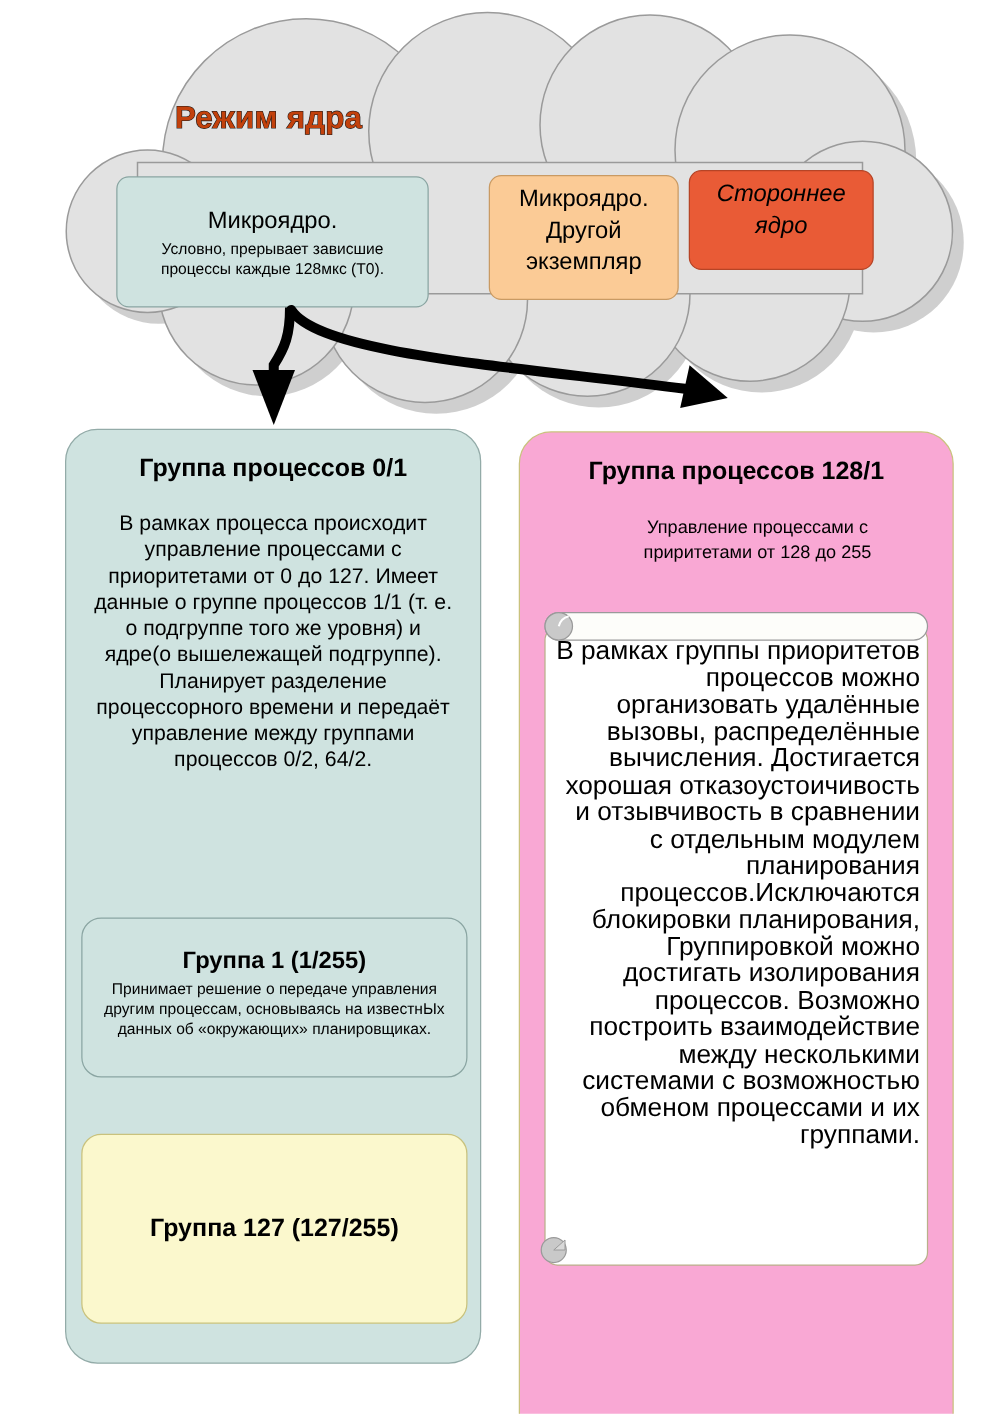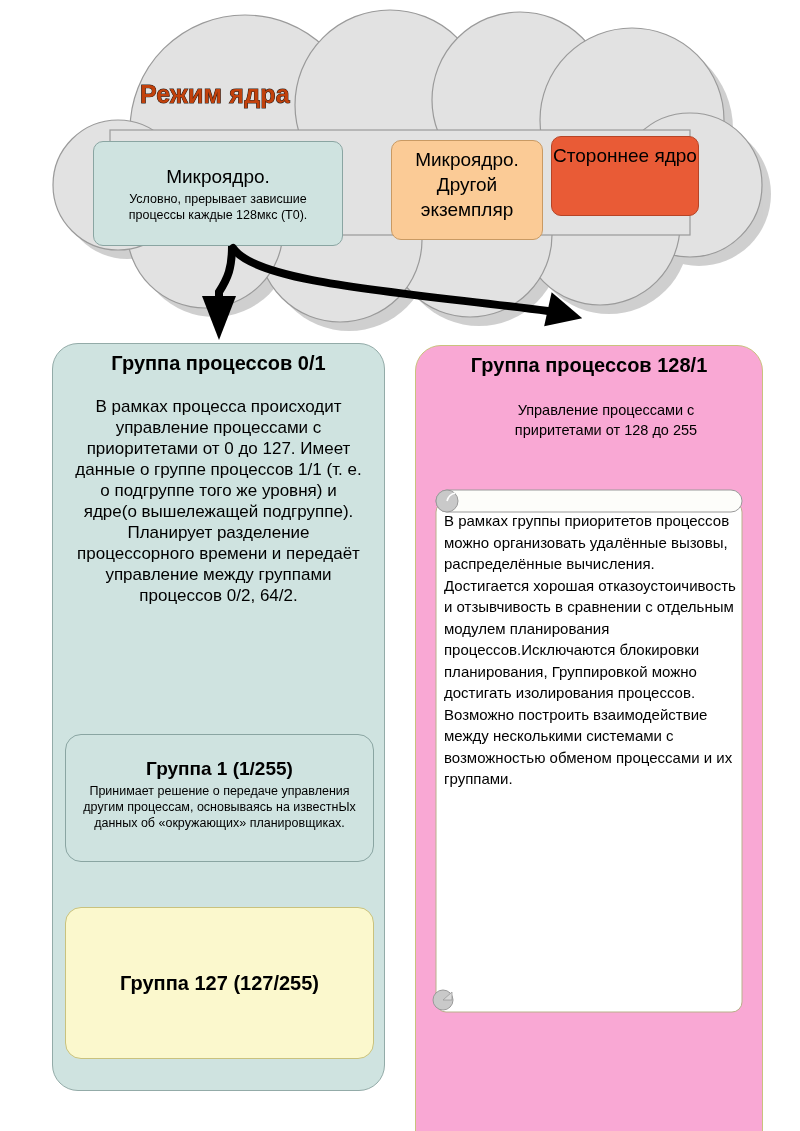--- a/index.html
+++ b/index.html
@@ -40,21 +40,21 @@
   #microkernel-other{
     left:391px;top:140px;width:152px;height:100px;
     background:#fbcb96;border-color:#c99a63;
     justify-content:flex-start;padding-top:6px;
   }
   #microkernel-other .k-title{font-size:19px;line-height:25px;}
 
   #foreign-kernel{
     left:551px;top:136px;width:148px;height:80px;
     background:#e95b36;border-color:#b64426;
-    justify-content:flex-start;padding-top:6px;
+    justify-content:flex-start;padding-top:6px;font-style:italic;
   }
   #foreign-kernel .k-title{font-size:19px;line-height:25px;}
 
   
   .arrows-svg{position:absolute;left:0;top:0;width:800px;height:360px;pointer-events:none;}
 
   
   .column{
     position:absolute;box-sizing:border-box;border-radius:26px;
     border:1px solid #9fb3b0;
@@ -63,21 +63,21 @@
     left:52px;top:343px;width:333px;height:748px;
     background:#cfe3e0;border-color:#93abA8;
   }
   #right-column{
     left:415px;top:345px;width:348px;height:938px;
     background:#f9a8d4;border-color:#c9c27d;
   }
 
   .col-heading{
     text-align:center;font-weight:bold;font-size:20px;
-    margin-top:6px;line-height:26px;
+    margin-top:18px;line-height:26px;
   }
   .col-body{
     text-align:center;font-size:17px;line-height:21px;
     padding:0 20px;margin-top:20px;
   }
   #right-column .col-body{font-size:14.5px;line-height:20px;padding:0 26px;margin-top:22px;margin-left:34px;}
 
   
   .inner-box{
     position:absolute;box-sizing:border-box;border-radius:16px;
@@ -97,21 +97,21 @@
   }
   #group127-box .ib-title{font-size:20px;font-weight:bold;}
 
   
   #scroll-panel{
     position:absolute;left:14px;top:142px;width:320px;height:535px;
   }
   .scroll-svg{position:absolute;left:0;top:0;width:320px;height:535px;}
   .scroll-text{
     position:absolute;left:0;top:22px;width:320px;
-    text-align:left;font-size:15px;line-height:21.5px;
+    text-align:right;font-size:21px;line-height:21.5px;
     padding:0 14px;box-sizing:border-box;
   }
 </style>
 </head>
 <body>
 
 <div id="stage">
 
   <svg class="cloud-svg" viewBox="0 0 800 340">
     <defs>

